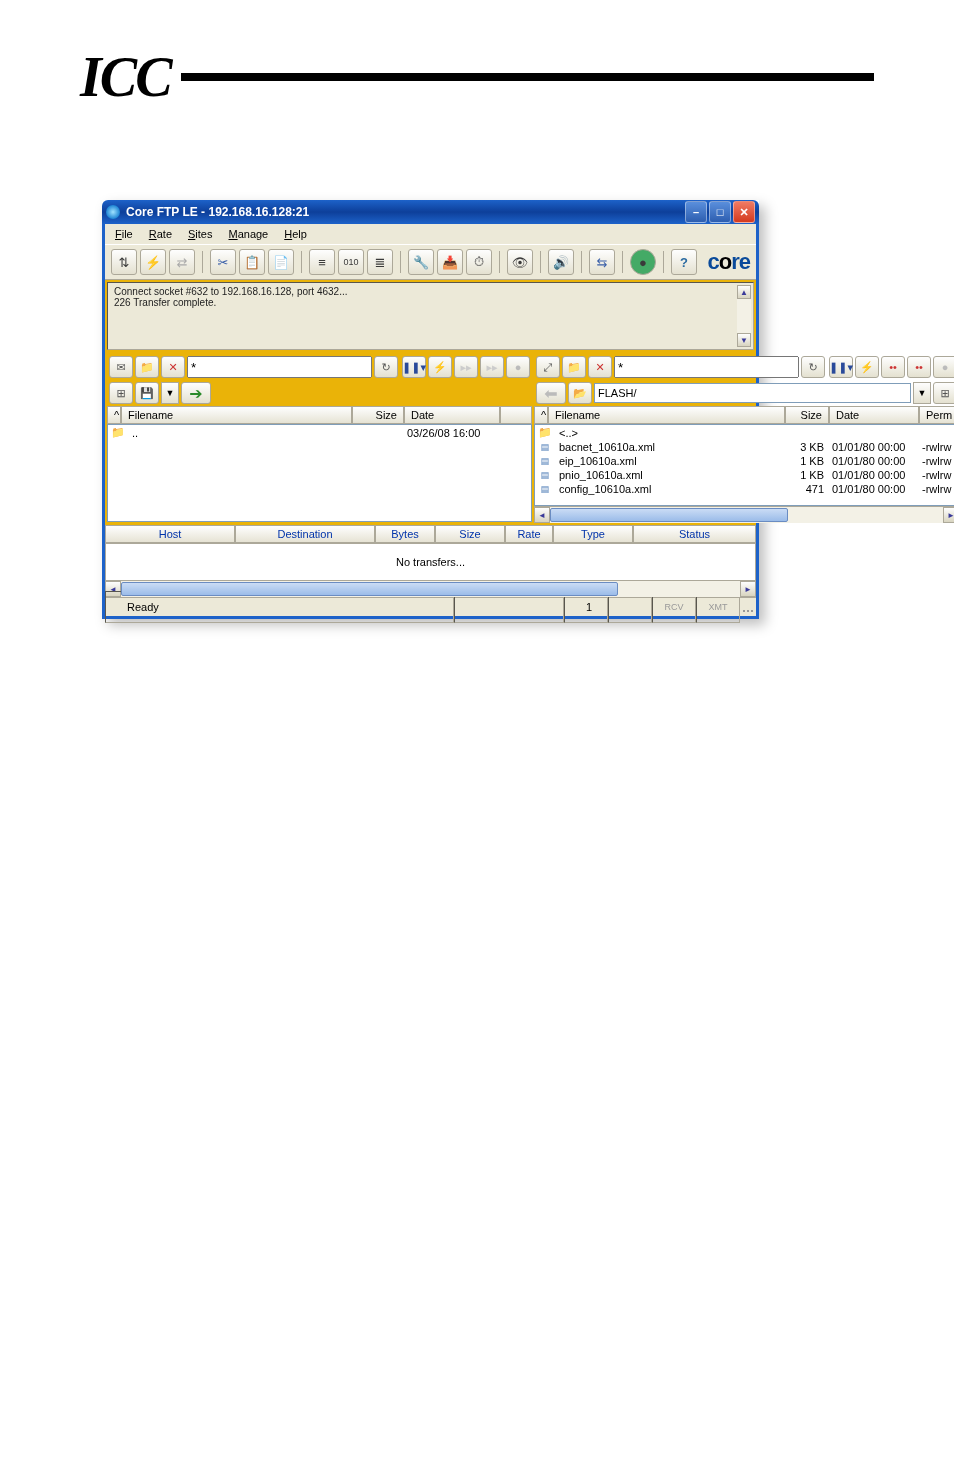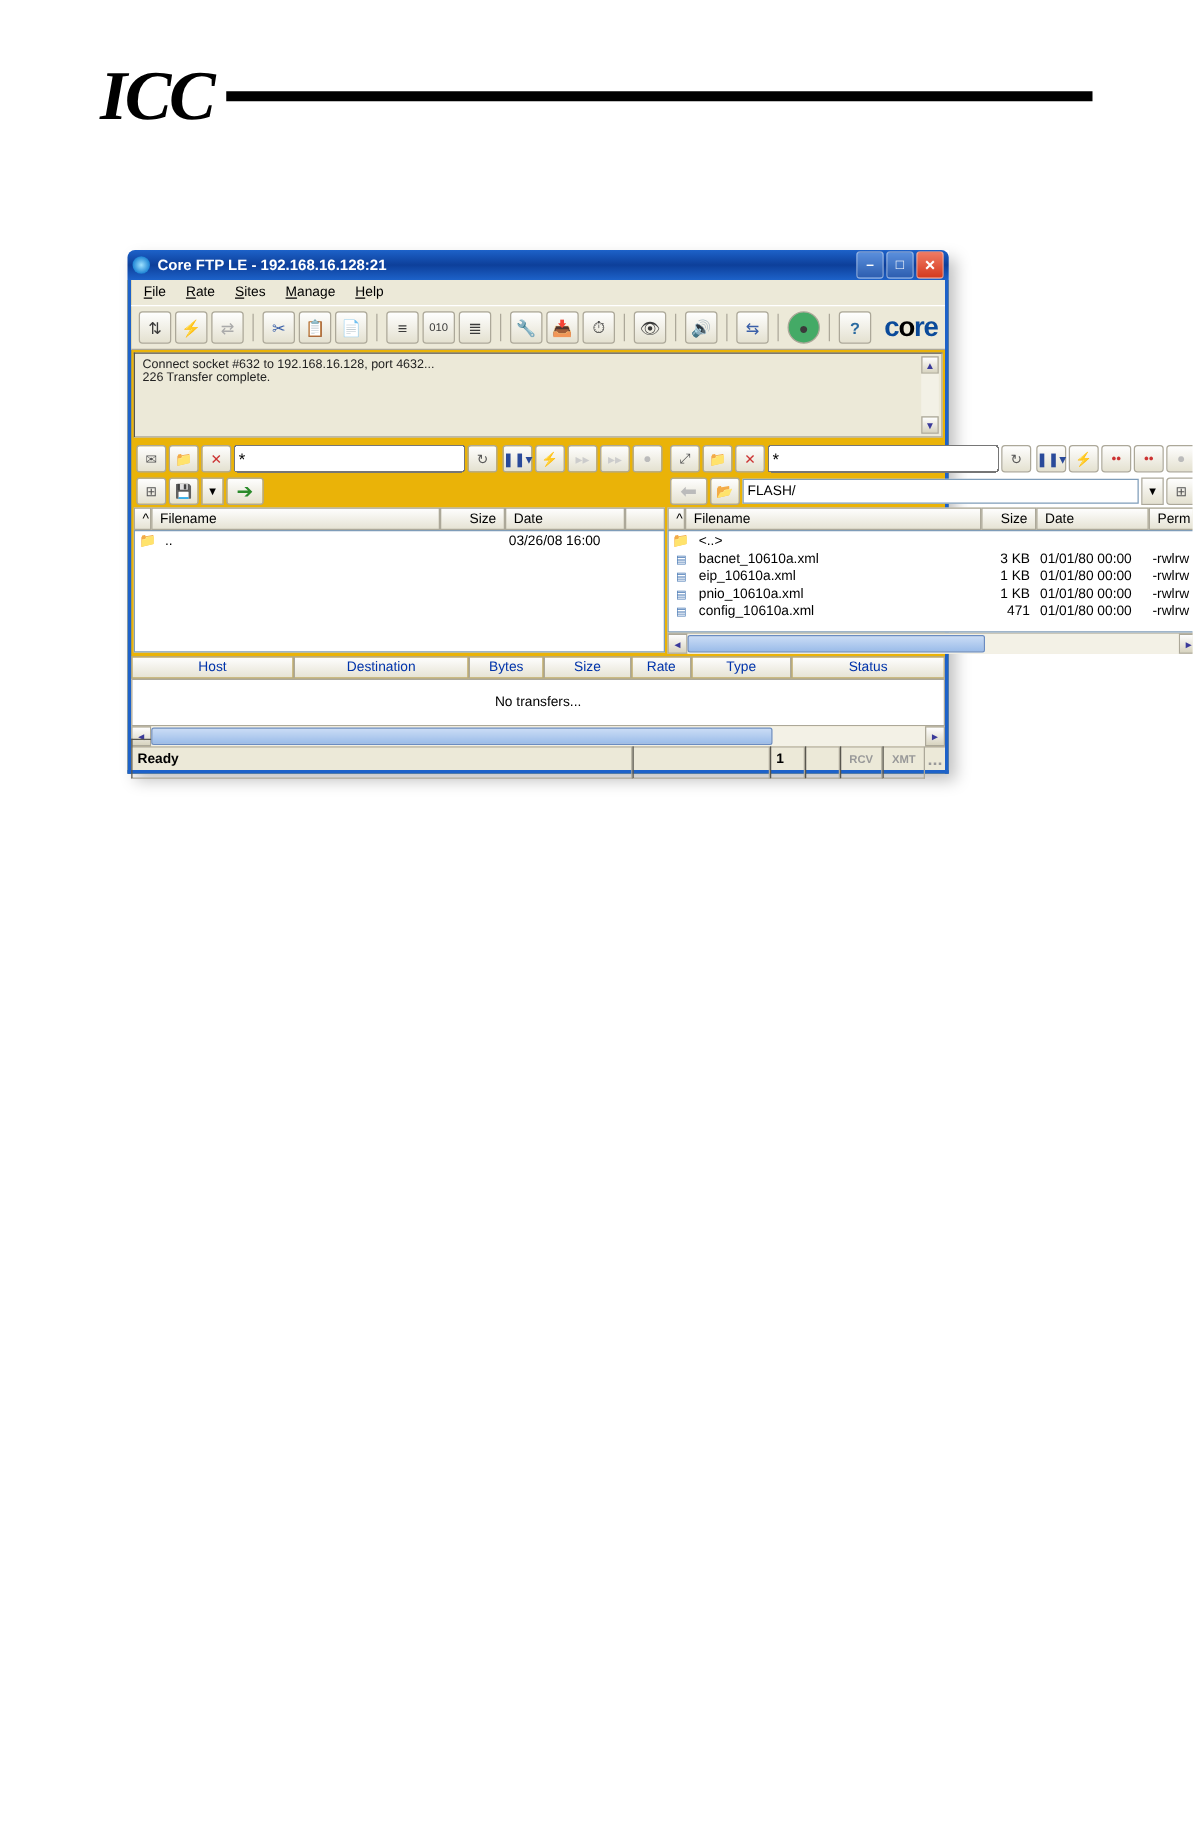--- a/index.html
+++ b/index.html
@@ -338,24 +338,24 @@
   .statusbar {
     display: flex;
     font-size: 11px;
     background: #ece9d8;
     border-top: 1px solid #aca899;
     height: 18px;
     align-items: center;
   }
   .statusbar .cell {
     border: 1px inset #aca899;
-    padding: 1px 4px;
+    padding: 1px 21px;
     height: 32px;
     box-sizing: border-box;
-    display:flex;align-items:center;font-weight:bold;
+    display:flex;align-items:center;
   }
   .statusbar .cell.small { width: 34px; font-size:9px; color:#999; justify-content:center; }
   .grip {
     width: 16px;
     height: 16px;
     display: flex;
     align-items: flex-end;
     justify-content: flex-end;
     padding: 2px;
     box-sizing: border-box;

